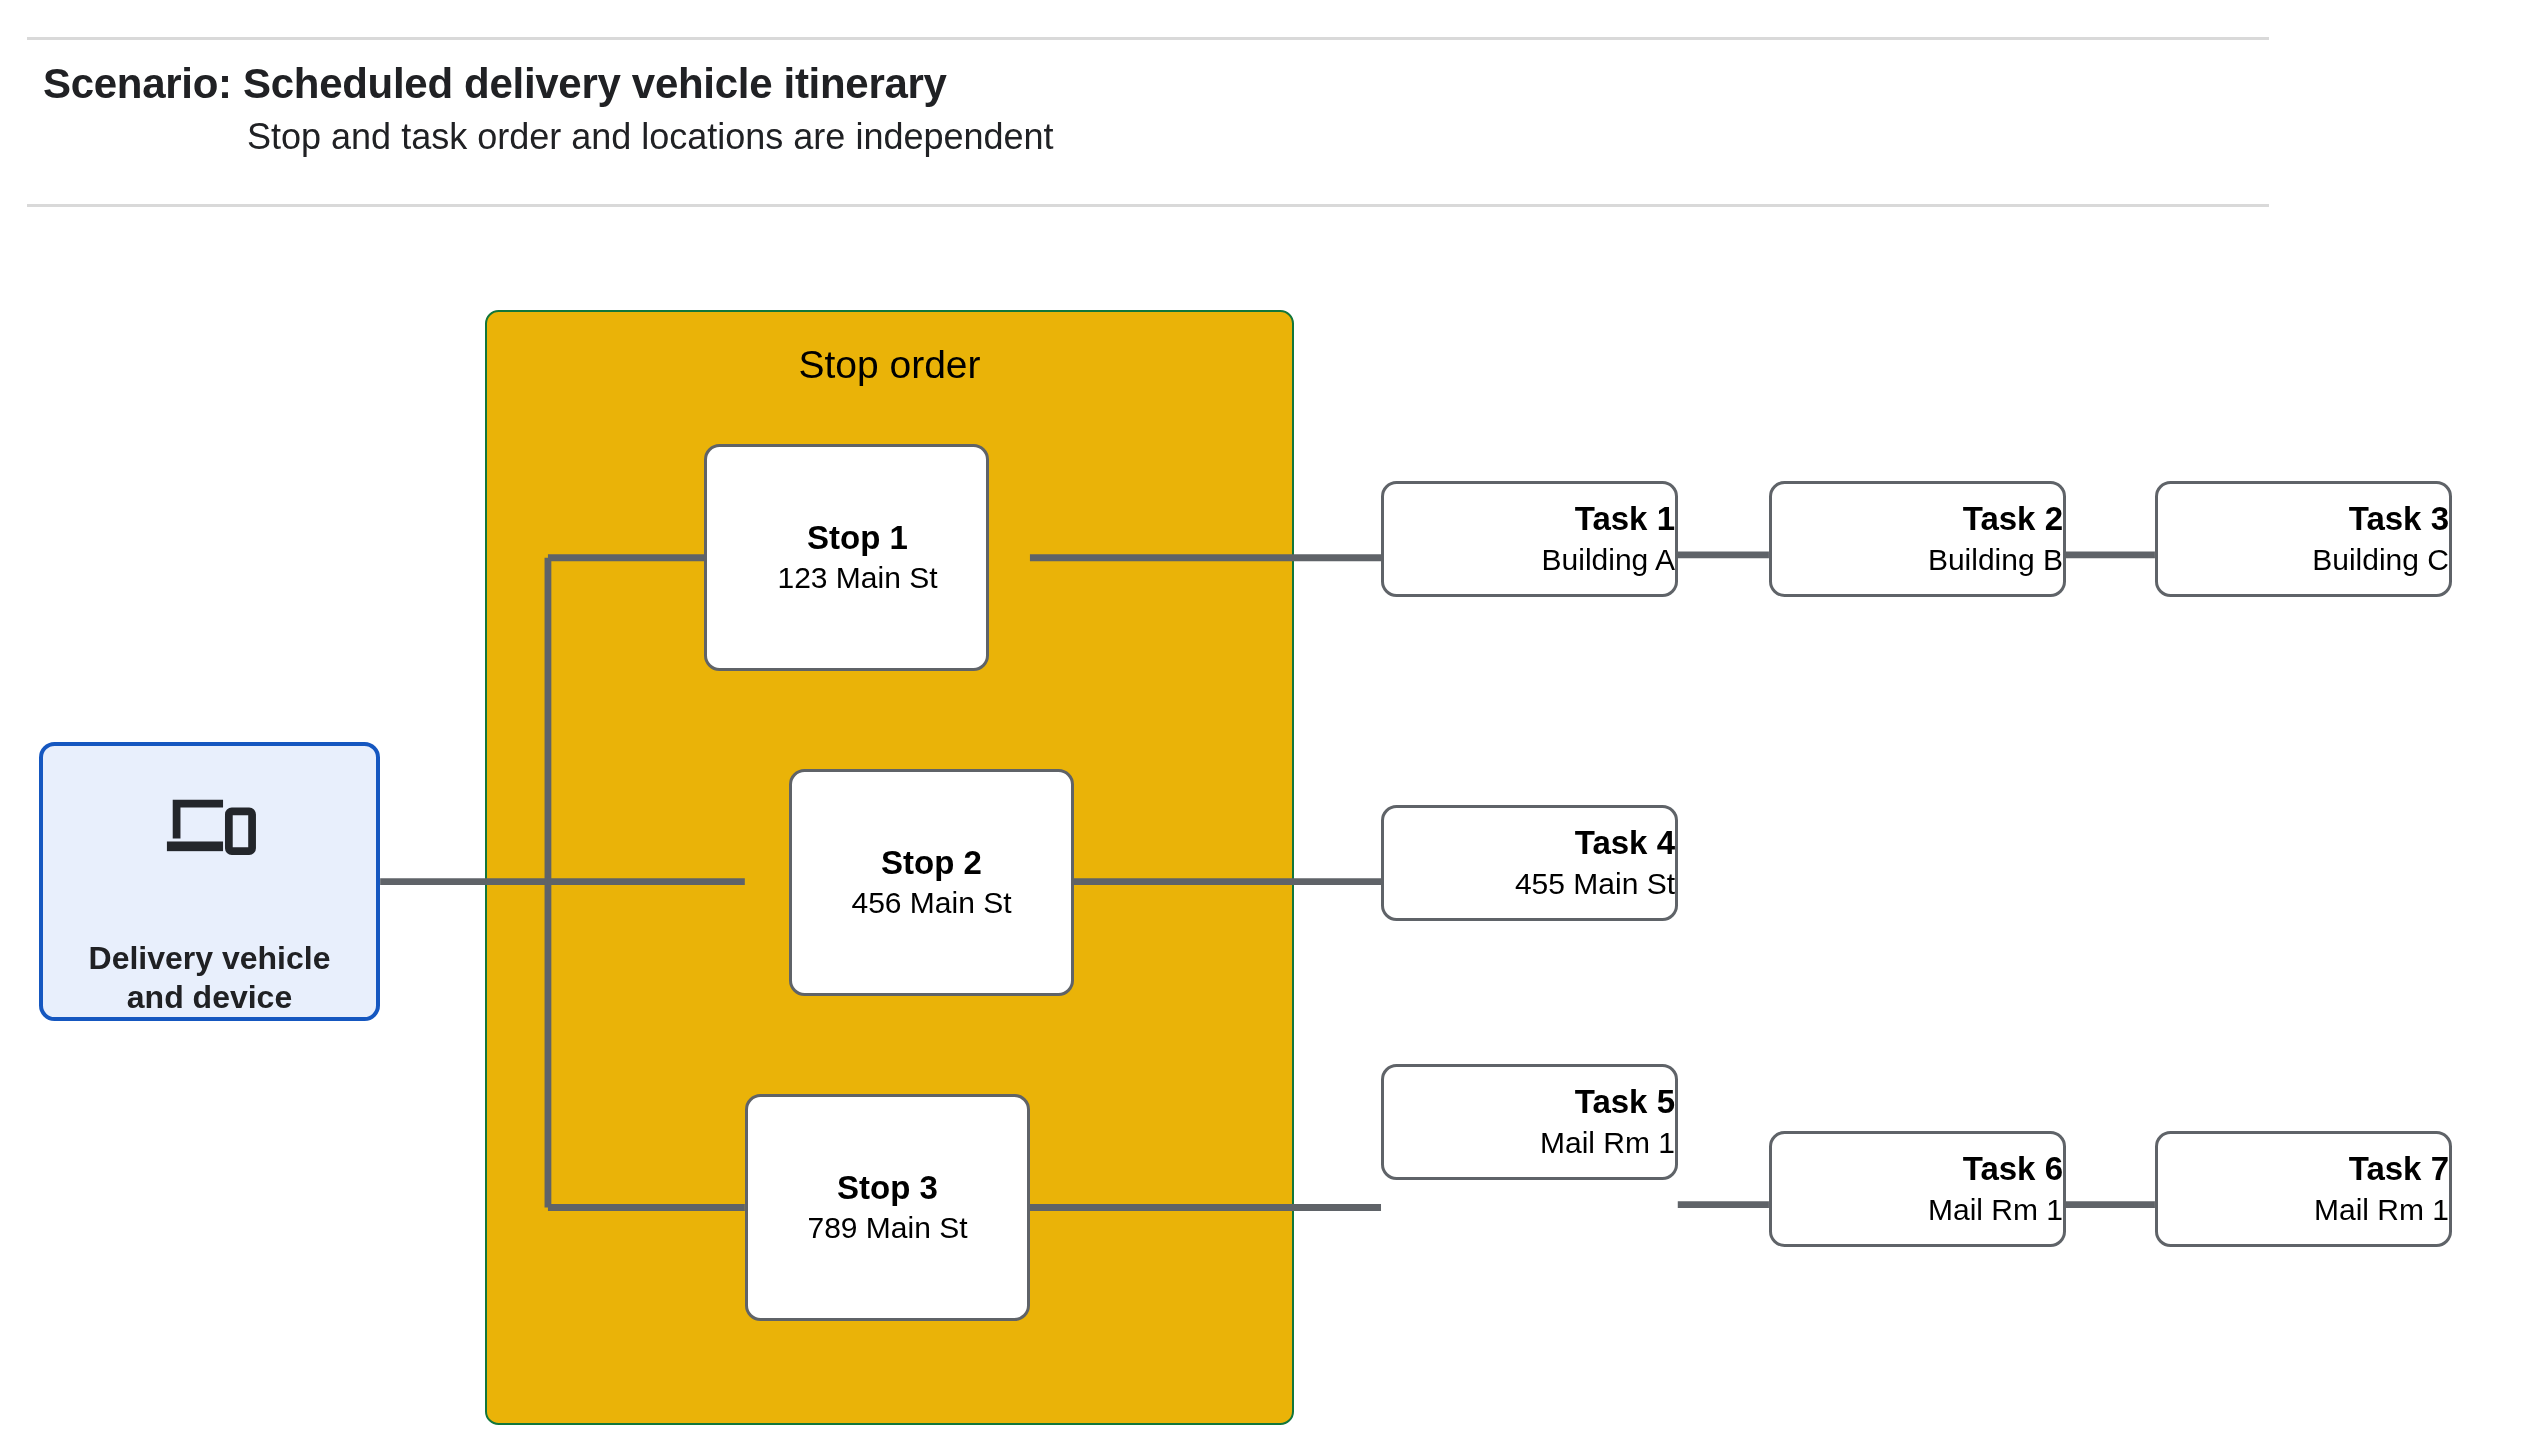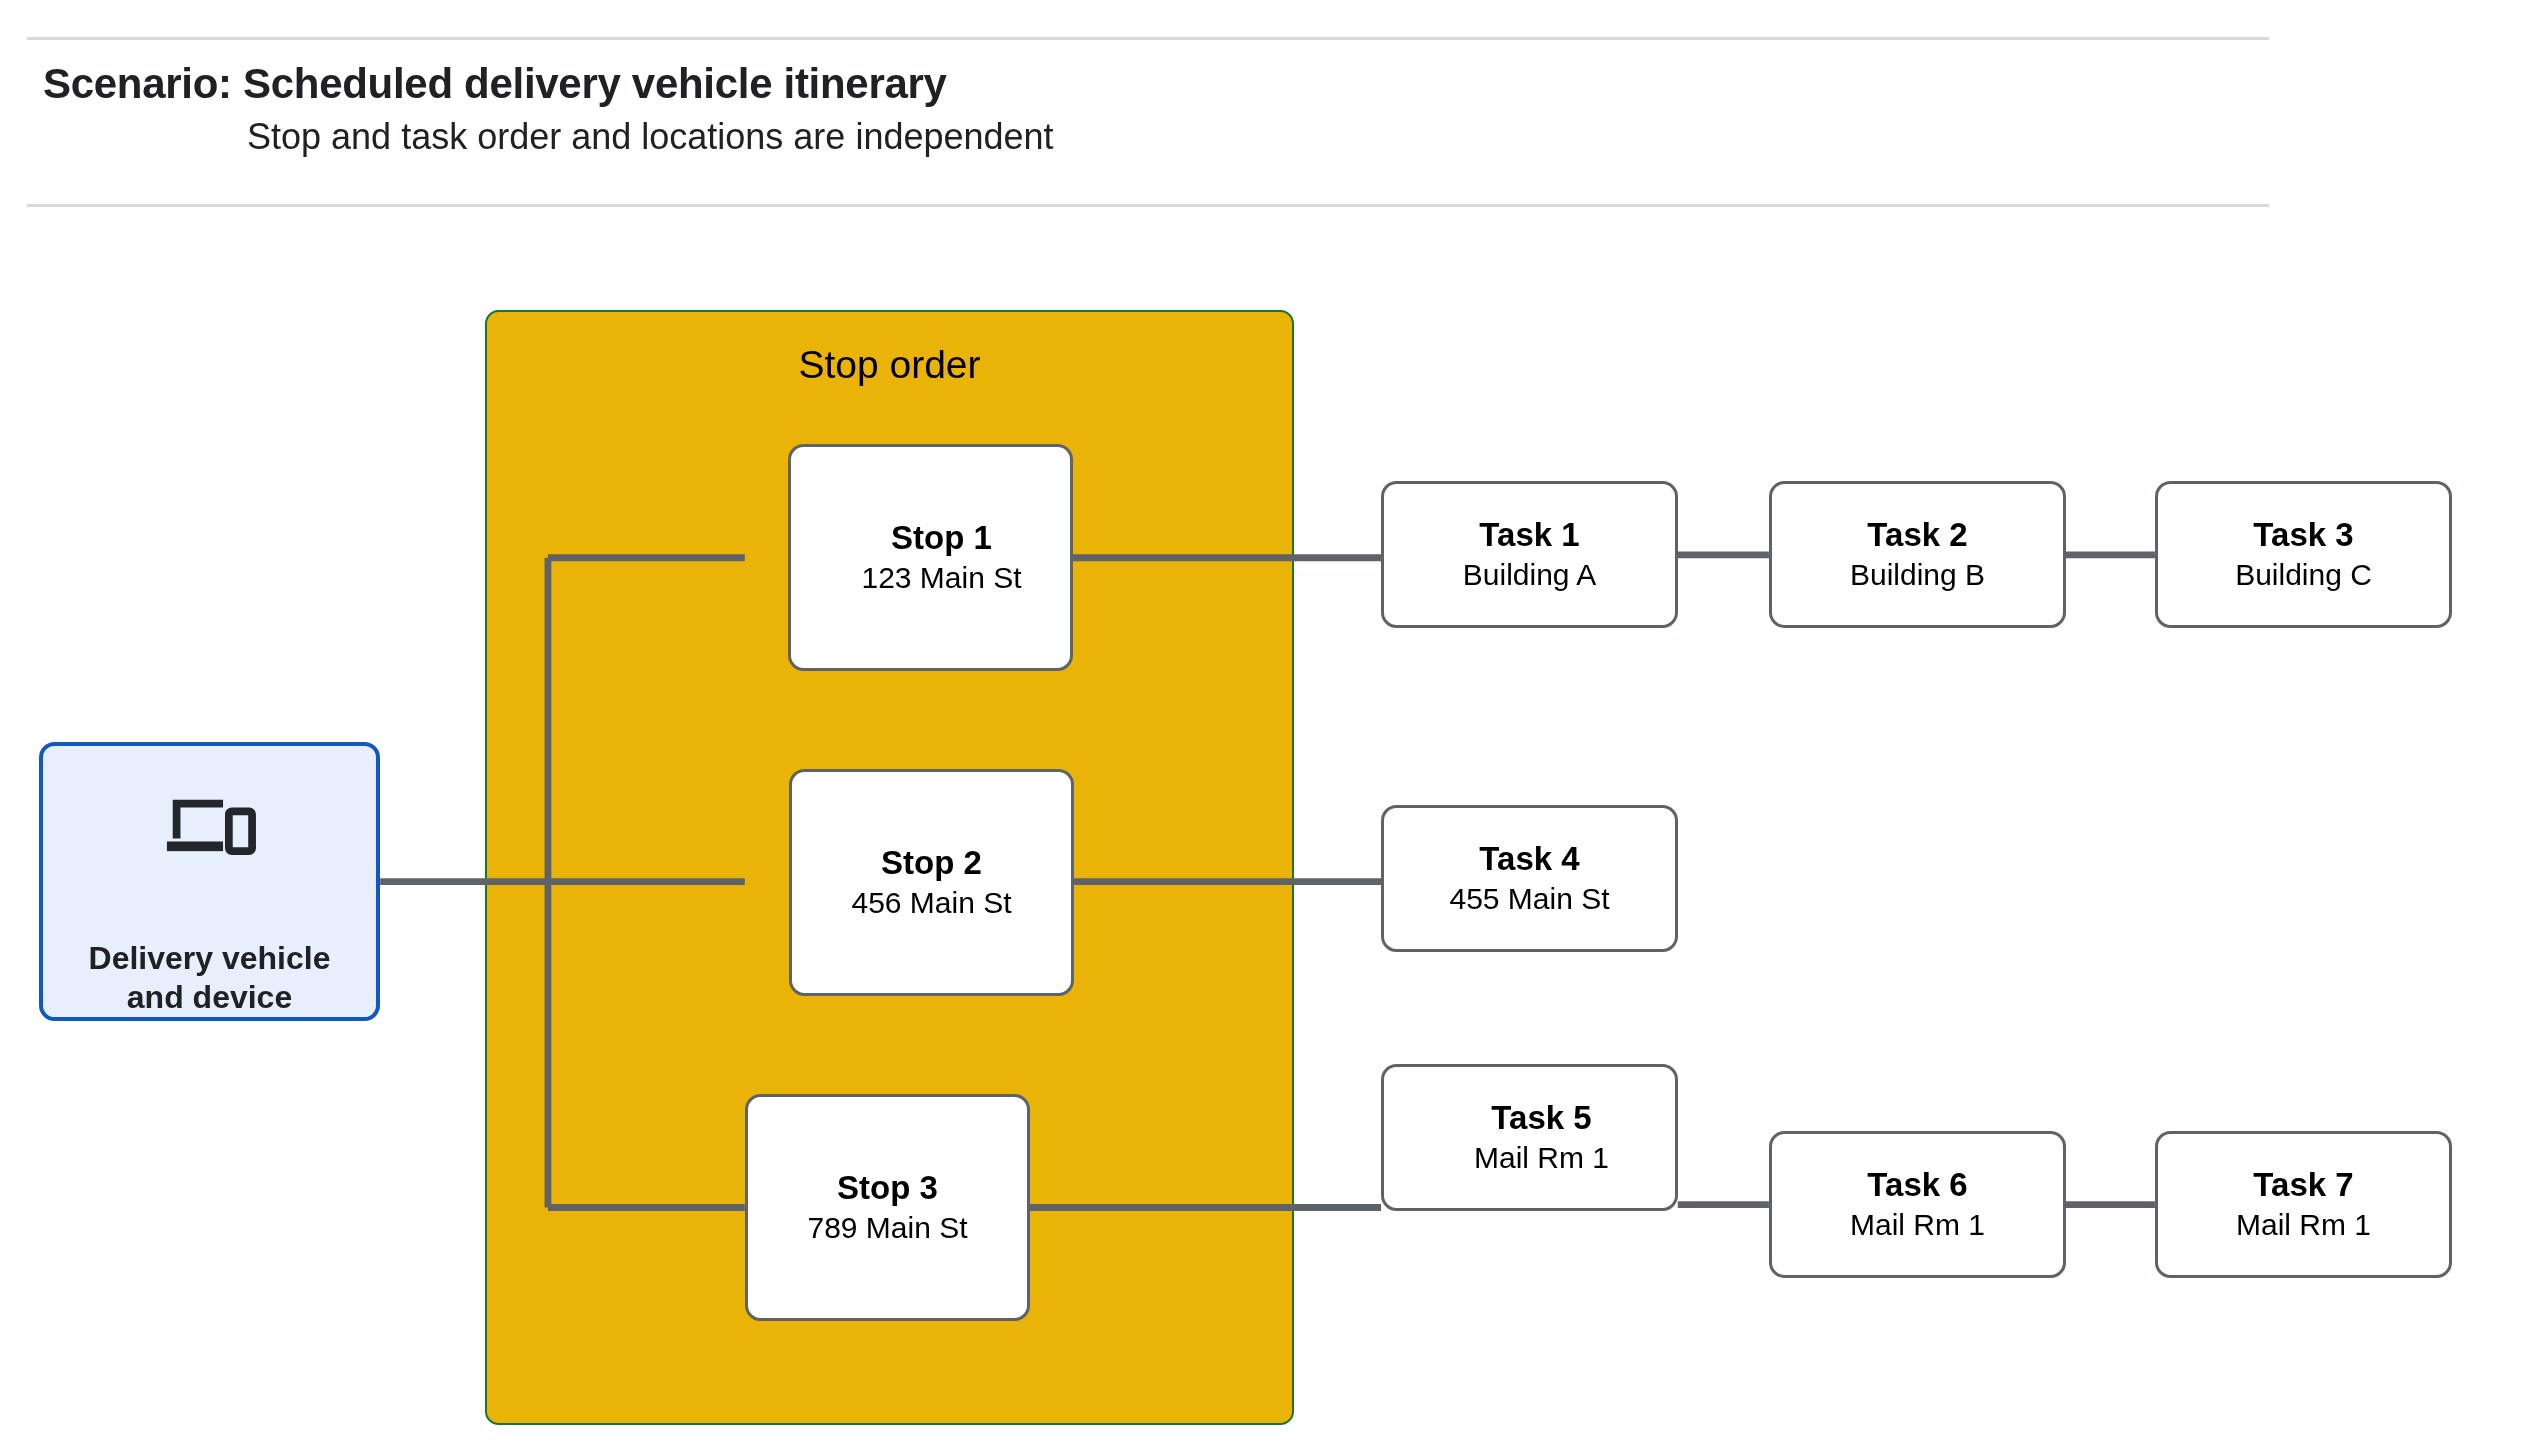--- a/index.html
+++ b/index.html
@@ -112,26 +112,26 @@
   .node .n-sub {
     font-size: 30px;
     font-weight: normal;
     line-height: 1.2;
     color: #000000;
     margin-top: 3.9px;
   }
 
   
   .stop-box { width: 285px; height: 227px; }
-  .stop1 { left: 788px; top: 444px; padding-left: 22px; }
+  .stop1 { left: 704px; top: 444px; padding-left: 22px; }
   .stop2 { left: 789px; top: 769px; }
   .stop3 { left: 745px; top: 1094px; }
 
   
-  .task-box { width: 297px; height: 147px; }
+  .task-box { width: 297px; height: 116px; align-items: flex-end; }
   .t1 { left: 1381px; top: 481px; }
   .t2 { left: 1769px; top: 481px; }
   .t3 { left: 2155px; top: 481px; }
   .t4 { left: 1381px; top: 805px; }
   .t5 { left: 1381px; top: 1064px; padding-left: 24px; }
   .t6 { left: 1769px; top: 1131px; }
   .t7 { left: 2155px; top: 1131px; }
 
   
   .vehicle {

